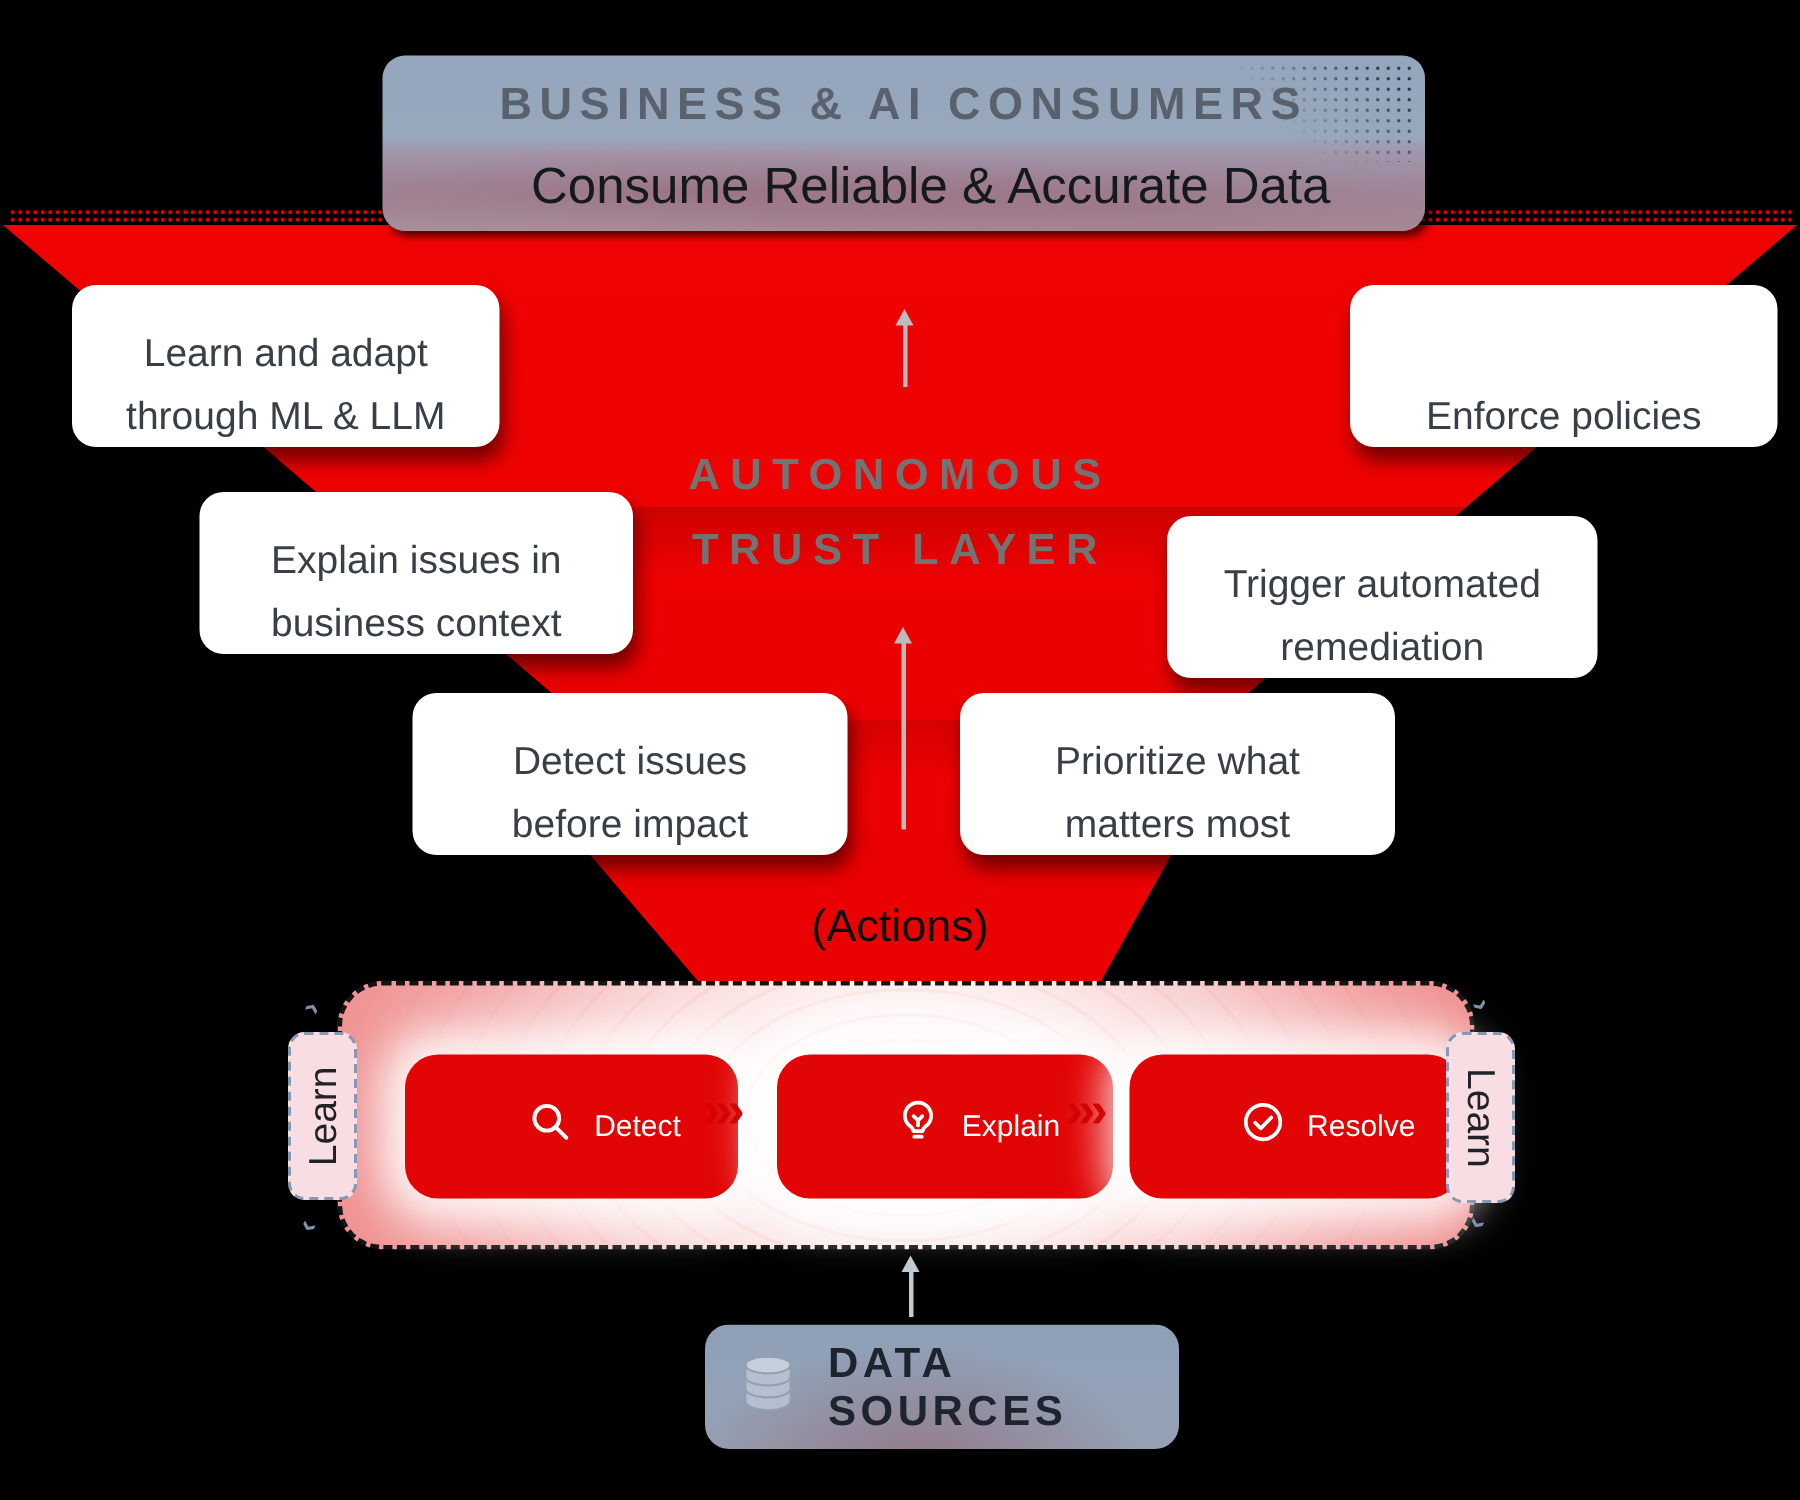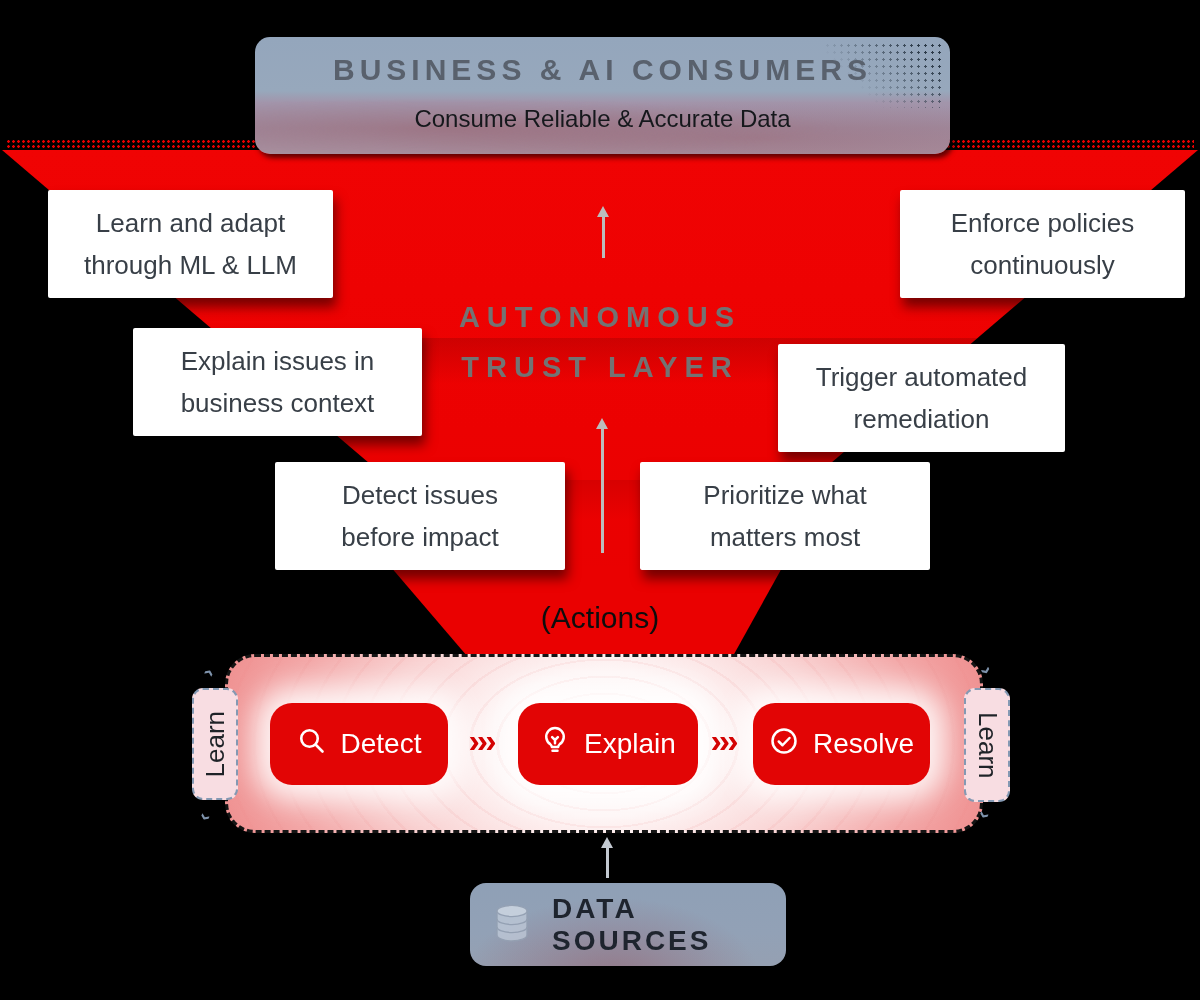--- a/index.html
+++ b/index.html
@@ -27,25 +27,25 @@
     background:radial-gradient(ellipse at 28% 60%,rgba(152,92,104,.45),rgba(152,92,104,0) 55%),
                radial-gradient(ellipse at 72% 75%,rgba(150,95,110,.4),rgba(150,95,110,0) 55%);}
   .header-dots{position:absolute;right:6px;top:5px;width:120px;height:66px;
     background-image:radial-gradient(circle,#2b3947 1.1px,rgba(43,57,71,0) 1.3px);
     background-size:7px 7px;
     -webkit-mask-image:linear-gradient(225deg,#000 15%,transparent 70%);
     mask-image:linear-gradient(225deg,#000 15%,transparent 70%);}
   .header-title{position:absolute;left:0;top:16px;width:100%;text-align:center;
     font-size:30px;font-weight:700;letter-spacing:5px;color:#59616d;}
   .header-subtitle{position:absolute;left:0;top:68px;width:100%;text-align:center;
-    font-size:24px;font-weight:500;color:#15181c;}
-
-  
-  .card{position:absolute;background:#fff;border-radius:2px;display:flex;flex-direction:column;
-    align-items:center;justify-content:center;z-index:3;color:#383f47;font-size:26px;
+    font-size:34px;font-weight:500;color:#15181c;padding-left:18px;}
+
+  
+  .card{position:absolute;background:#fff;border-radius:16px;display:flex;flex-direction:column;
+    align-items:center;justify-content:flex-end;z-index:3;color:#383f47;font-size:26px;
     font-weight:500;line-height:42px;box-shadow:3px 9px 12px rgba(0,0,0,.5);text-align:center;}
   .card.c1{left:48px;top:190px;width:285px;height:108px;}
   .card.c2{left:868px;top:190px;width:285px;height:108px;margin-left:32px;}
   .card.c3{left:133px;top:328px;width:289px;height:108px;}
   .card.c4{left:778px;top:328px;width:287px;height:108px;margin-top:16px;}
   .card.c5{left:275px;top:462px;width:290px;height:108px;}
   .card.c6{left:640px;top:462px;width:290px;height:108px;}
 
   
   .center-title{position:absolute;left:380px;top:292px;width:440px;text-align:center;z-index:2;
@@ -62,23 +62,23 @@
   .arrow-mid{left:601px;top:428px;height:125px;}
   .arrow-bottom{left:606px;top:847px;height:31px;background:#c3c9d1;}
   .arrow-bottom::before{border-bottom-color:#c3c9d1;}
 
   
   .pipeline{position:absolute;left:225px;top:654px;width:758px;height:179px;border-radius:30px;
     border:3px dashed #141414;box-sizing:border-box;z-index:4;
     background:
       repeating-radial-gradient(ellipse 55% 150% at 50% 50%,rgba(235,130,130,0) 0 24px,rgba(235,130,130,.10) 24px 27px),
       radial-gradient(ellipse 55% 150% at 50% 50%,#ffffff 0%,#fef6f6 28%,#f9d2d2 55%,#f3a8a8 78%,#ee8b8b 100%);}
-  .step-btn{position:absolute;top:46px;height:82px;border-radius:22px;background:#e20505;
-    display:flex;align-items:center;justify-content:center;gap:14px;color:#fff;font-size:28px;
-    box-shadow:0 0 28px 16px rgba(255,255,255,.85);}
+  .step-btn{position:absolute;top:46px;height:96px;border-radius:22px;background:#e20505;
+    display:flex;align-items:center;justify-content:center;gap:14px;color:#fff;font-size:20px;
+    box-shadow:0 0 28px 16px rgba(255,255,255,.85);padding-left:44px;}
   .step-btn .lbl{white-space:nowrap;}
   .btn-detect{left:42px;width:178px;}
   .btn-explain{left:290px;width:180px;}
   .btn-resolve{left:525px;width:177px;}
   .step-sep{position:absolute;top:64px;width:60px;text-align:center;color:#d40303;
     font-size:34px;font-weight:700;letter-spacing:-3px;z-index:5;}
   .sep1{left:223px;} .sep2{left:465px;}
 
   
   .learn-pill{position:absolute;width:46px;height:112px;border-radius:11px;background:#f8dde2;
@@ -122,21 +122,20 @@
     <div class="header-title">BUSINESS &amp; AI CONSUMERS</div>
     <div class="header-subtitle">Consume Reliable &amp; Accurate Data</div>
   </div>
 
   <div class="card c1">
     <span>Learn and adapt</span>
     <span>through ML &amp; LLM</span>
   </div>
   <div class="card c2">
     <span>Enforce policies</span>
-    <span>continuously</span>
   </div>
   <div class="card c3">
     <span>Explain issues in</span>
     <span>business context</span>
   </div>
   <div class="card c4">
     <span>Trigger automated</span>
     <span>remediation</span>
   </div>
   <div class="card c5">

